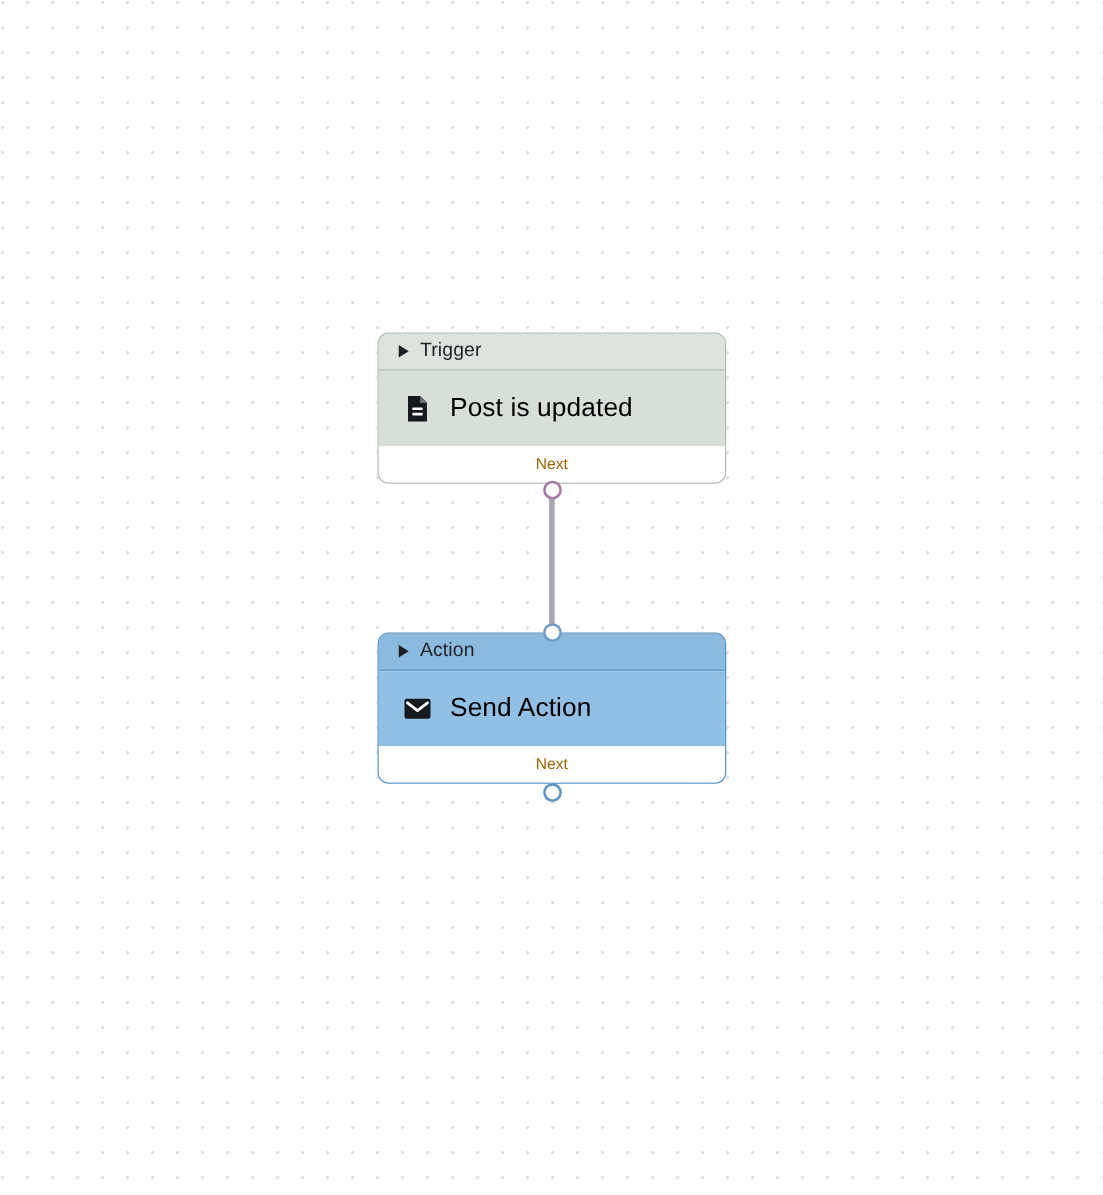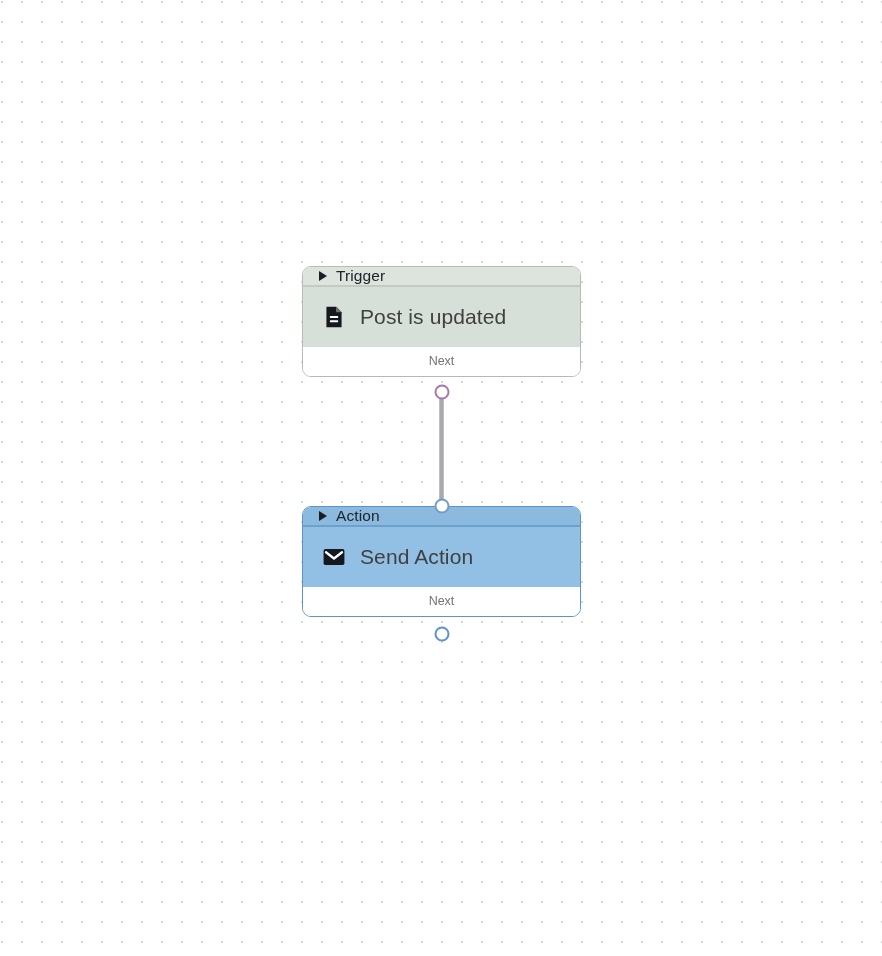--- a/index.html
+++ b/index.html
@@ -50,21 +50,21 @@
     overflow: hidden;
     border-style: solid;
     border-width: 1.5px;
   }
 
   .node-header {
     display: flex;
     align-items: center;
     gap: 9px;
     padding: 0 16px;
-    height: 18px;
+    height: 28px;
     font-size: 15.5px;
     color: #20232a;
     letter-spacing: .1px;
   }
 
   .disclosure {
     width: 0;
     height: 0;
     border-left: 8px solid #1b1d22;
     border-top: 5.5px solid transparent;
@@ -80,40 +80,40 @@
   .node-body {
     display: flex;
     align-items: center;
     gap: 13px;
     padding: 0 18px;
     height: 60px;
   }
 
   .node-body-label {
     font-size: 21px;
-    color: #404040;
+    color: #000000;
     letter-spacing: .1px;
     white-space: nowrap;
   }
 
   .node-icon {
     width: 26px;
     height: 26px;
     flex: 0 0 auto;
     display: block;
   }
 
   .node-footer {
     background: #ffffff;
     height: 29px;
     display: flex;
     align-items: center;
     justify-content: center;
     font-size: 12.5px;
-    color: #737373;
+    color: #a16207;
   }
 
   
   .node-trigger .node-inner { border-color: #b4bdb5; }
   .node-trigger .node-header { background: #dde4de; }
   .node-trigger .node-divider { background: #c2cbc3; }
   .node-trigger .node-body { background: #d7e0d8; }
 
   
   .node-action .node-inner { border-color: #5b94c6; }

